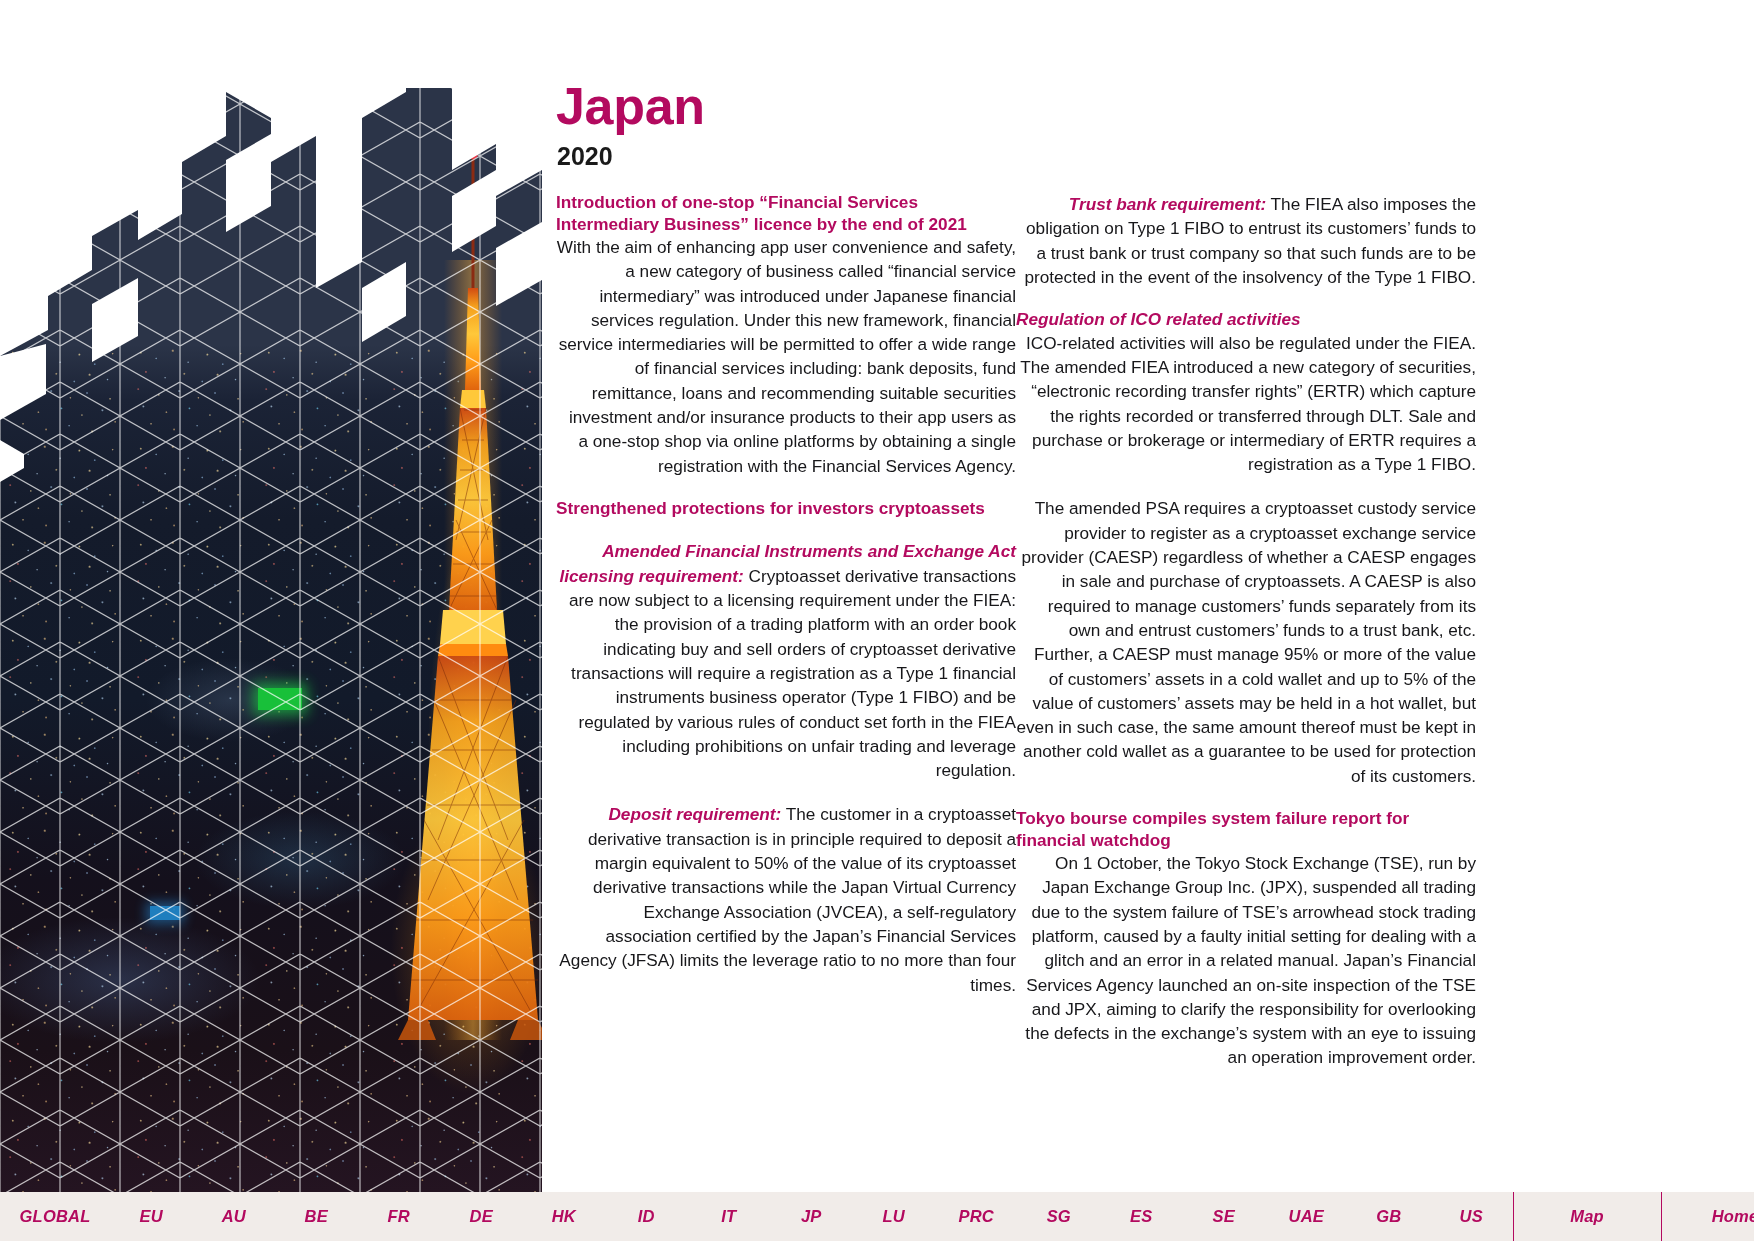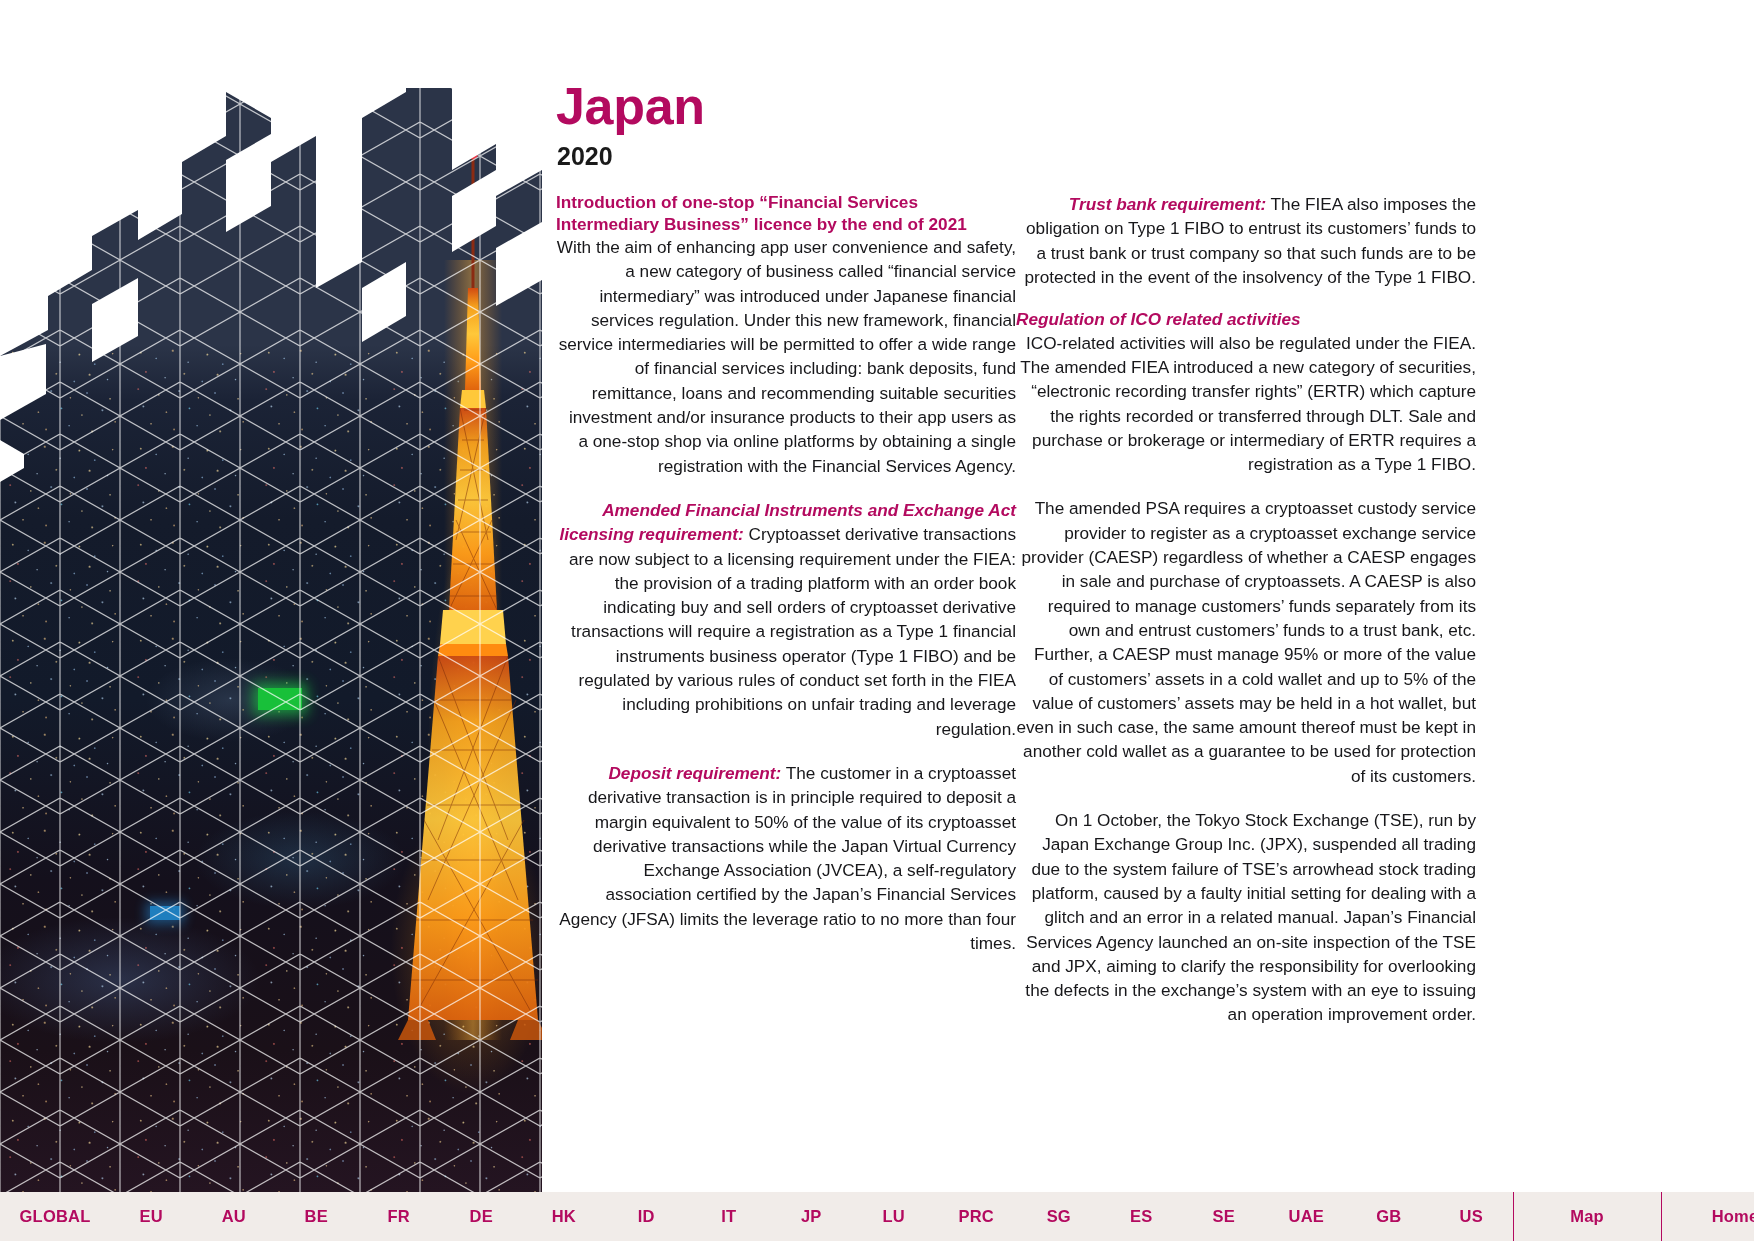--- a/index.html
+++ b/index.html
@@ -157,20 +157,21 @@
   }
 
   
   #navbar {
     position: absolute;
     left: 0; top: 1192px;
     width: 1754px; height: 49px;
     background: #f1ece9;
     display: flex;
     align-items: center;
+    font-style: italic;
   }
   #nav-countries {
     display: flex;
     align-items: center;
     height: 100%;
     flex: 0 0 auto;
   }
   .nav-item {
     font-size: 16.5px;
     font-weight: bold;
@@ -294,20 +295,21 @@
   <div class="cols">
 
     <div class="col">
 
       <div class="blk">
         <h3 class="hd">Introduction of one-stop “Financial Services Intermediary Business” licence by the end of 2021</h3>
         <p class="bd">With the aim of enhancing app user convenience and safety, a new category of business called “financial service intermediary” was introduced under Japanese financial services regulation. Under this new framework, financial service intermediaries will be permitted to offer a wide range of financial services including: bank deposits, fund remittance, loans and recommending suitable securities investment and/or insurance products to their app users as a one-stop shop via online platforms by obtaining a single registration with the Financial Services Agency.</p>
       </div>
 
       <div class="blk">
+        <h3 class="hd">Strengthened protections for investors cryptoassets</h3>
       </div>
 
       <div class="blk">
         <p class="bd"><span class="lead">Amended Financial Instruments and Exchange Act licensing requirement:</span><span> Cryptoasset derivative transactions are now subject to a licensing requirement under the FIEA: the provision of a trading platform with an order book indicating buy and sell orders of cryptoasset derivative transactions will require a registration as a Type 1 financial instruments business operator (Type 1 FIBO) and be regulated by various rules of conduct set forth in the FIEA including prohibitions on unfair trading and leverage regulation.</span></p>
       </div>
 
       <div class="blk">
         <p class="bd"><span class="lead">Deposit requirement:</span><span> The customer in a cryptoasset derivative transaction is in principle required to deposit a margin equivalent to 50% of the value of its cryptoasset derivative transactions while the Japan Virtual Currency Exchange Association (JVCEA), a self-regulatory association certified by the Japan’s Financial Services Agency (JFSA) limits the leverage ratio to no more than four times.</span></p>
       </div>
 
@@ -322,20 +324,21 @@
       <div class="blk">
         <h3 class="hd it">Regulation of ICO related activities</h3>
         <p class="bd">ICO-related activities will also be regulated under the FIEA. The amended FIEA introduced a new category of securities, “electronic recording transfer rights” (ERTR) which capture the rights recorded or transferred through DLT. Sale and purchase or brokerage or intermediary of ERTR requires a registration as a Type 1 FIBO.</p>
       </div>
 
       <div class="blk">
         <p class="bd">The amended PSA requires a cryptoasset custody service provider to register as a cryptoasset exchange service provider (CAESP) regardless of whether a CAESP engages in sale and purchase of cryptoassets. A CAESP is also required to manage customers’ funds separately from its own and entrust customers’ funds to a trust bank, etc. Further, a CAESP must manage 95% or more of the value of customers’ assets in a cold wallet and up to 5% of the value of customers’ assets may be held in a hot wallet, but even in such case, the same amount thereof must be kept in another cold wallet as a guarantee to be used for protection of its customers.</p>
       </div>
 
       <div class="blk">
+        <h3 class="hd">Tokyo bourse compiles system failure report for financial watchdog</h3>
         <p class="bd">On 1 October, the Tokyo Stock Exchange (TSE), run by Japan Exchange Group Inc. (JPX), suspended all trading due to the system failure of TSE’s arrowhead stock trading platform, caused by a faulty initial setting for dealing with a glitch and an error in a related manual. Japan’s Financial Services Agency launched an on-site inspection of the TSE and JPX, aiming to clarify the responsibility for overlooking the defects in the exchange’s system with an eye to issuing an operation improvement order.</p>
       </div>
 
     </div>
   </div>
 </div>
 
 <div id="navbar">
   <div id="nav-countries">
       <div class="nav-item">GLOBAL</div>

